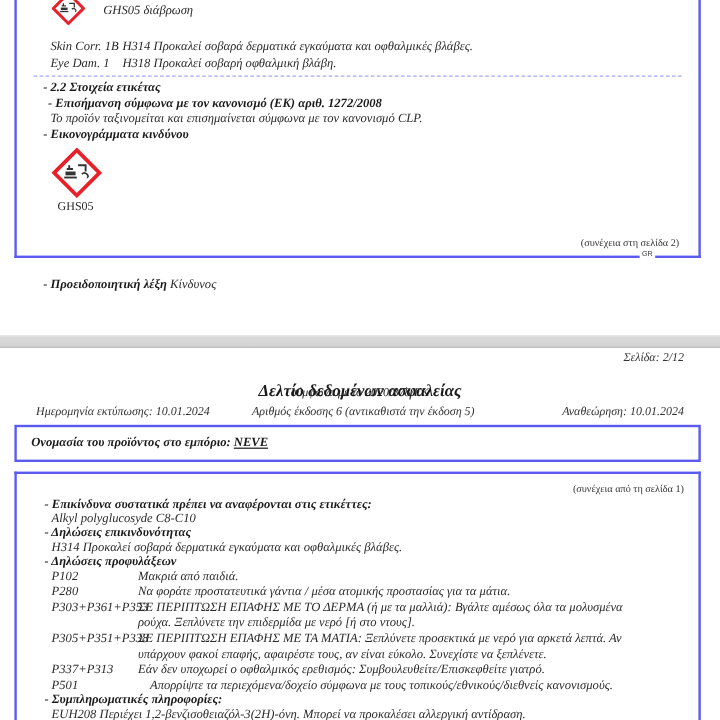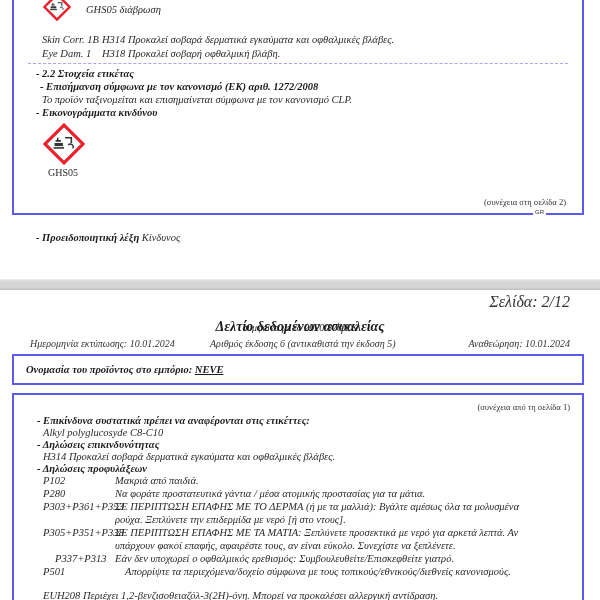--- a/index.html
+++ b/index.html
@@ -24,21 +24,21 @@
     #cont-next { position: absolute; left: 484px; top: 197px; font-size: 8.5px; color: #333; }
 
     
     #page-gap {
       position: absolute; left: 0; top: 279px; width: 600px; height: 11px;
       background: linear-gradient(#eeeeee 0%, #d8d8d8 20%, #d4d4d4 80%, #bdbdbd 100%);
     }
 
     
     #page2 { position: absolute; left: 0; top: 290px; width: 600px; height: 310px; background: #fff; }
-    #page-number { position: absolute; right: 30px; top: 3px; font-size: 16px; font-style: italic; color: #333; }
+    #page-number { position: absolute; right: 30px; top: 3px; font-size: 10px; font-style: italic; color: #333; }
     #doc-title { position: absolute; left: 0; width: 600px; top: 17px; text-align: center; font-size: 14px; font-weight: bold; font-style: italic; color: #1a1a1a; margin-top: 12px; }
     #doc-subtitle { position: absolute; left: 0; width: 600px; top: 32px; text-align: center; font-size: 10px; font-weight: normal; font-style: italic; color: #1a1a1a; }
     .meta { position: absolute; top: 48px; font-size: 10px; font-style: italic; color: #333; white-space: nowrap; }
     #product-box { position: absolute; left: 12px; top: 64px; width: 572px; height: 31px; }
     #product-label { position: absolute; left: 12px; top: 8px; font-size: 10.5px; font-weight: bold; font-style: italic; color: #1a1a1a; }
     #product-name { text-decoration: underline; }
     #content-box { position: absolute; left: 12px; top: 103px; width: 572px; height: 220px; border-bottom: none; }
     #cont-prev { position: absolute; right: 12px; top: 7px; font-size: 8.5px; color: #333; }
     .pcode { position: absolute; font-size: 10.5px; font-style: italic; line-height: 13px; white-space: nowrap; }
     .ptext { position: absolute; font-size: 10.5px; font-style: italic; line-height: 13px; white-space: nowrap; }
@@ -126,22 +126,23 @@
     <div class="ptext" style="left:101px; top:92px;">Να φοράτε προστατευτικά γάντια / μέσα ατομικής προστασίας για τα μάτια.</div>
 
     <div class="pcode" style="left:29px; top:105px;">P303+P361+P353</div>
     <div class="ptext" style="left:101px; top:105px;">ΣΕ ΠΕΡΙΠΤΩΣΗ ΕΠΑΦΗΣ ΜΕ ΤΟ ΔΕΡΜΑ (ή με τα μαλλιά): Βγάλτε αμέσως όλα τα μολυσμένα</div>
     <div class="ptext" style="left:101px; top:118px;">ρούχα. Ξεπλύνετε την επιδερμίδα με νερό [ή στο ντους].</div>
 
     <div class="pcode" style="left:29px; top:131px;">P305+P351+P338</div>
     <div class="ptext" style="left:101px; top:144px;">υπάρχουν φακοί επαφής, αφαιρέστε τους, αν είναι εύκολο. Συνεχίστε να ξεπλένετε.</div>
     <div class="ptext" style="left:101px; top:131px;">ΣΕ ΠΕΡΙΠΤΩΣΗ ΕΠΑΦΗΣ ΜΕ ΤΑ ΜΑΤΙΑ: Ξεπλύνετε προσεκτικά με νερό για αρκετά λεπτά. Αν</div>
 
-    <div class="pcode" style="left:41px; top:157px;">P337+P313</div>
+    <div class="pcode" style="left:29px; top:157px;">P337+P313</div>
     <div class="ptext" style="left:101px; top:157px;">Εάν δεν υποχωρεί ο οφθαλμικός ερεθισμός: Συμβουλευθείτε/Επισκεφθείτε γιατρό.</div>
 
     <div class="pcode" style="left:29px; top:170px;">P501</div>
     <div class="ptext" style="left:101px; top:170px;margin-left:10px;">Απορρίψτε τα περιεχόμενα/δοχείο σύμφωνα με τους τοπικούς/εθνικούς/διεθνείς κανονισμούς.</div>
 
+    <div class="line bi" style="left:23px; top:182px;">- Συμπληρωματικές πληροφορίες:</div>
     <div class="line it" style="left:29px; top:194px;">EUH208 Περιέχει 1,2-βενζισοθειαζόλ-3(2Η)-όνη. Μπορεί να προκαλέσει αλλεργική αντίδραση.</div>
 
   </div>
 </div>
 
 </body></html>

